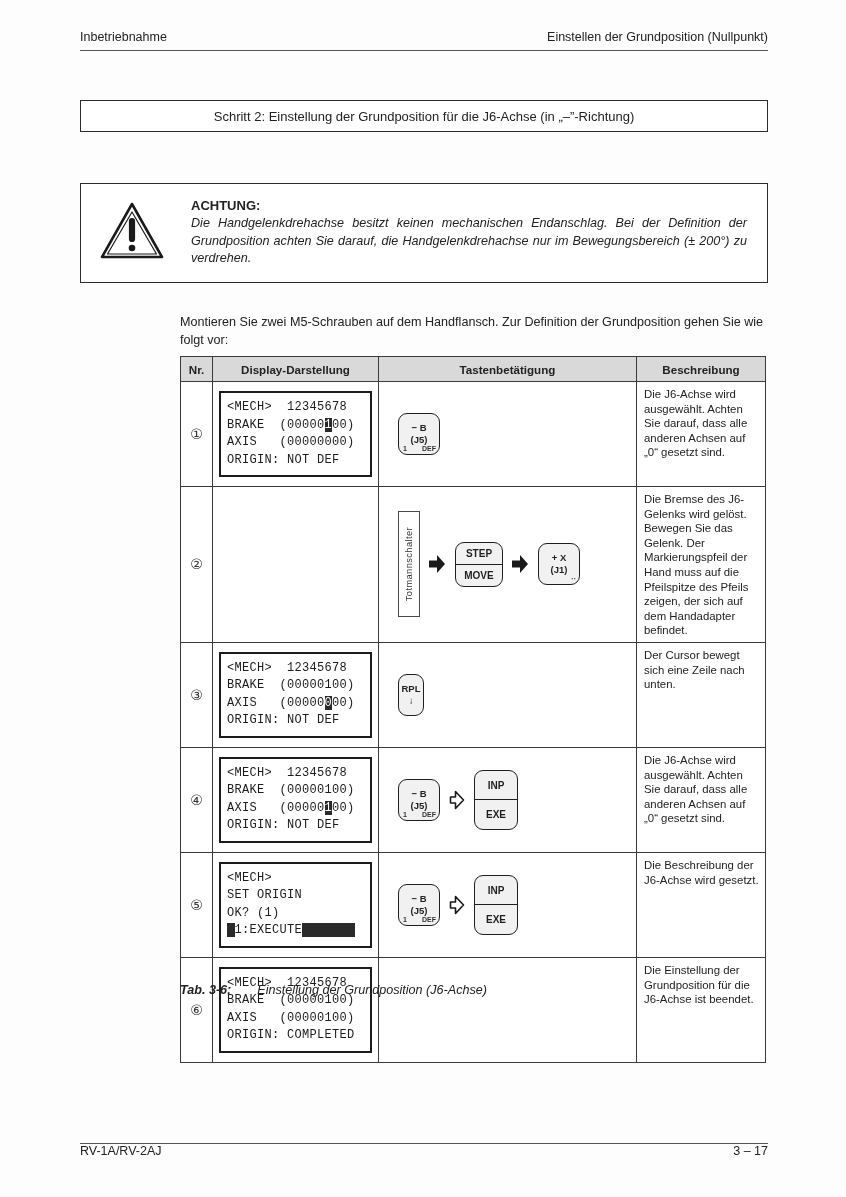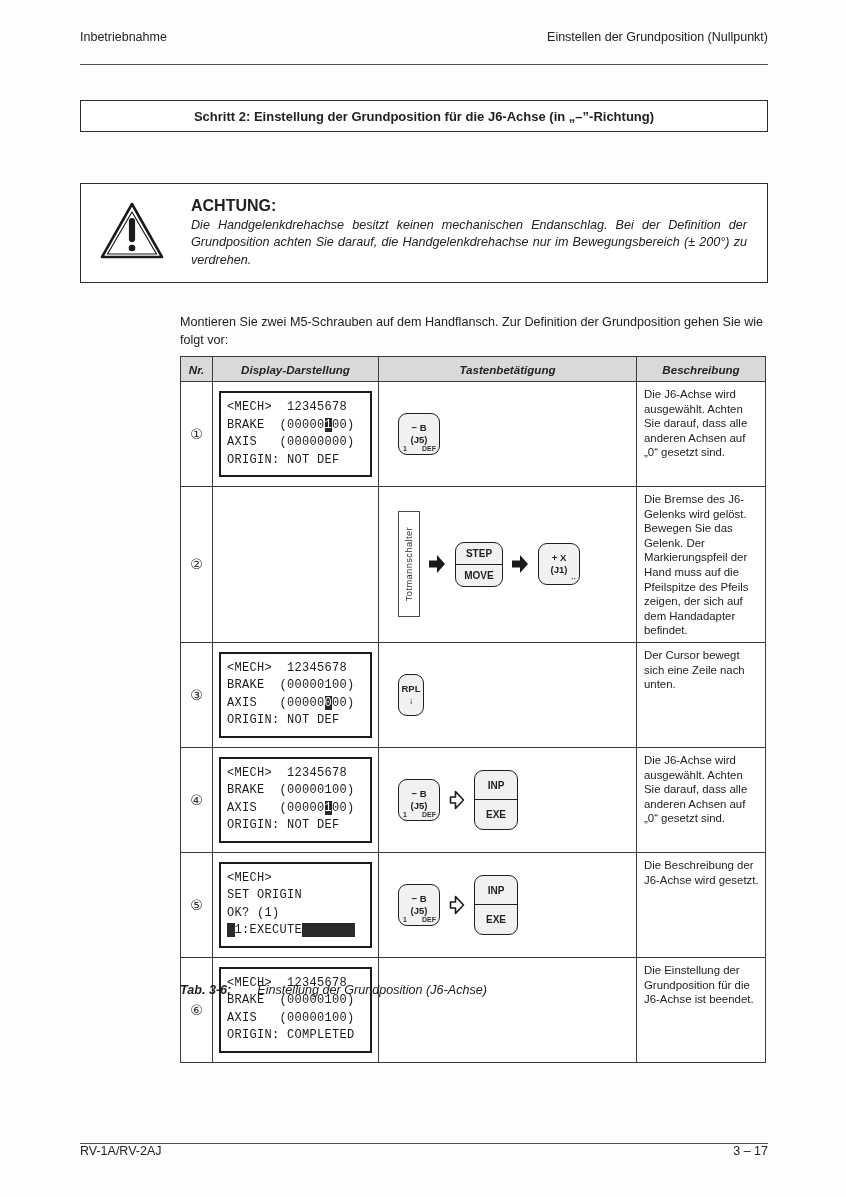--- a/index.html
+++ b/index.html
@@ -6,58 +6,58 @@
   body{
     width:846px;height:1197px;position:relative;
     background:#fdfdfd;color:#222;
     font-family:"Liberation Sans",sans-serif;
     -webkit-font-smoothing:antialiased;
   }
   
   .page-header{
     position:absolute;left:80px;right:78px;top:30px;
     display:flex;justify-content:space-between;align-items:flex-end;
-    font-size:12.5px;padding-bottom:20px;border-bottom:1.2px solid #555;
+    font-size:12.5px;padding-bottom:6px;border-bottom:1.2px solid #555;
   }
   .page-footer{
     position:absolute;left:80px;right:78px;top:1143px;
     display:flex;justify-content:space-between;
     font-size:12.5px;border-top:1.2px solid #555;
   }
   
   .step-title-box{
     position:absolute;left:80px;right:78px;top:100px;height:30px;
     border:1.6px solid #2b2b2b;display:flex;align-items:center;justify-content:center;
-    font-size:13px;font-weight:bold;background:#fff;
+    font-size:13px;font-weight:normal;background:#fff;
   }
   
   .warning-box{
     position:absolute;left:80px;right:78px;top:183px;height:100px;
     border:1.6px solid #2b2b2b;background:#fff;
     display:flex;align-items:center;padding:0 20px 0 18px;box-sizing:border-box;
   }
   .warning-icon{flex:0 0 auto;margin-right:26px;}
   .warning-text{flex:1;}
-  .warning-label{font-size:16px;font-weight:bold;margin-bottom:2px;}
+  .warning-label{font-size:13px;font-weight:bold;margin-bottom:2px;}
   .warning-body{font-size:12.6px;font-weight:normal;font-style:italic;line-height:17.5px;text-align:justify;}
   
   .intro{
     position:absolute;left:180px;top:313px;width:592px;
     font-size:12.6px;line-height:18px;
   }
   
   .proc-table{
     position:absolute;left:180px;top:356px;
     border-collapse:collapse;table-layout:fixed;background:#fff;
     border:1.6px solid #2b2b2b;
   }
   .proc-table th,.proc-table td{border:1px solid #3a3a3a;}
   .proc-table th{
     background:#d9d9d9;font-size:11.6px;font-weight:bold;
-    height:22px;padding:1px 3px;text-align:center;font-style:italic;
+    height:22px;padding:1px 3px;text-align:center;
   }
   .cell-nr{text-align:center;vertical-align:middle;}
   .nr-badge{font-family:"DejaVu Sans",sans-serif;font-size:14px;color:#333;}
   .cell-display{vertical-align:middle;}
   .lcd{
     border:2.5px solid #1c1c1c;margin:8px 5px;padding:6px 6px;
     font-family:"Liberation Mono","DejaVu Sans Mono",monospace;
     font-size:12px;letter-spacing:.3px;line-height:17.5px;
     white-space:pre;color:#1c1c1c;background:#fff;
   }

